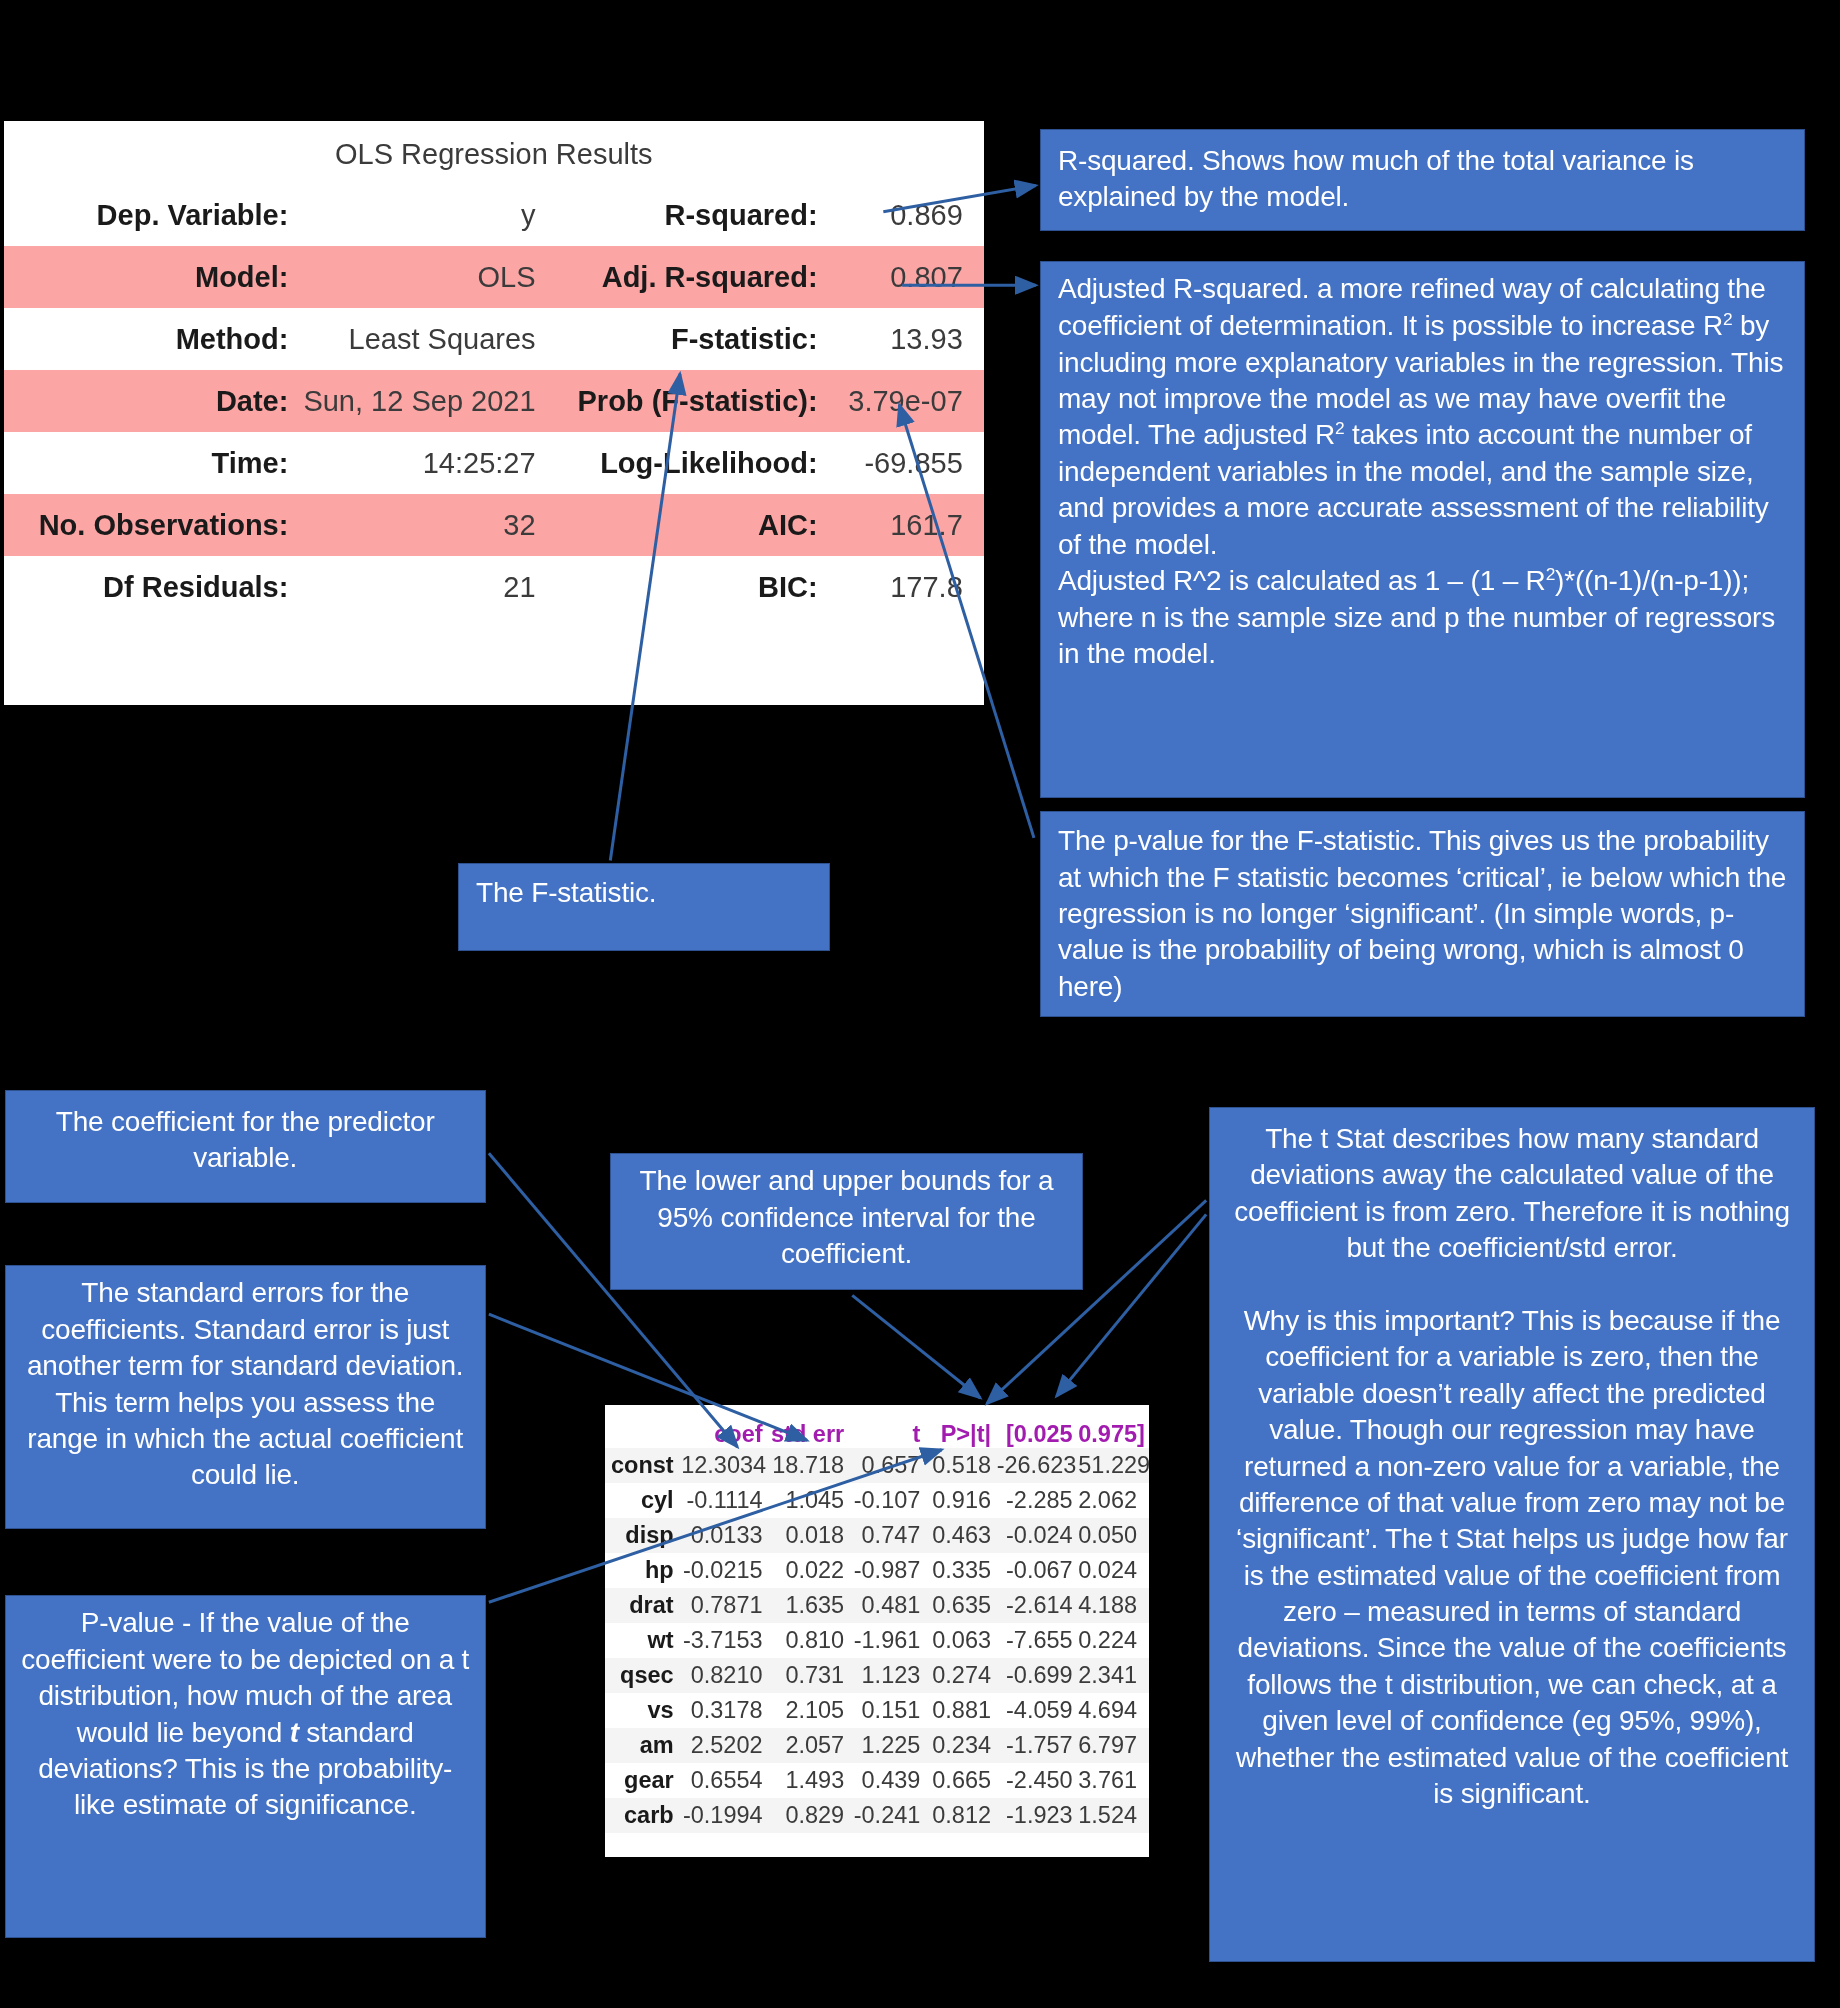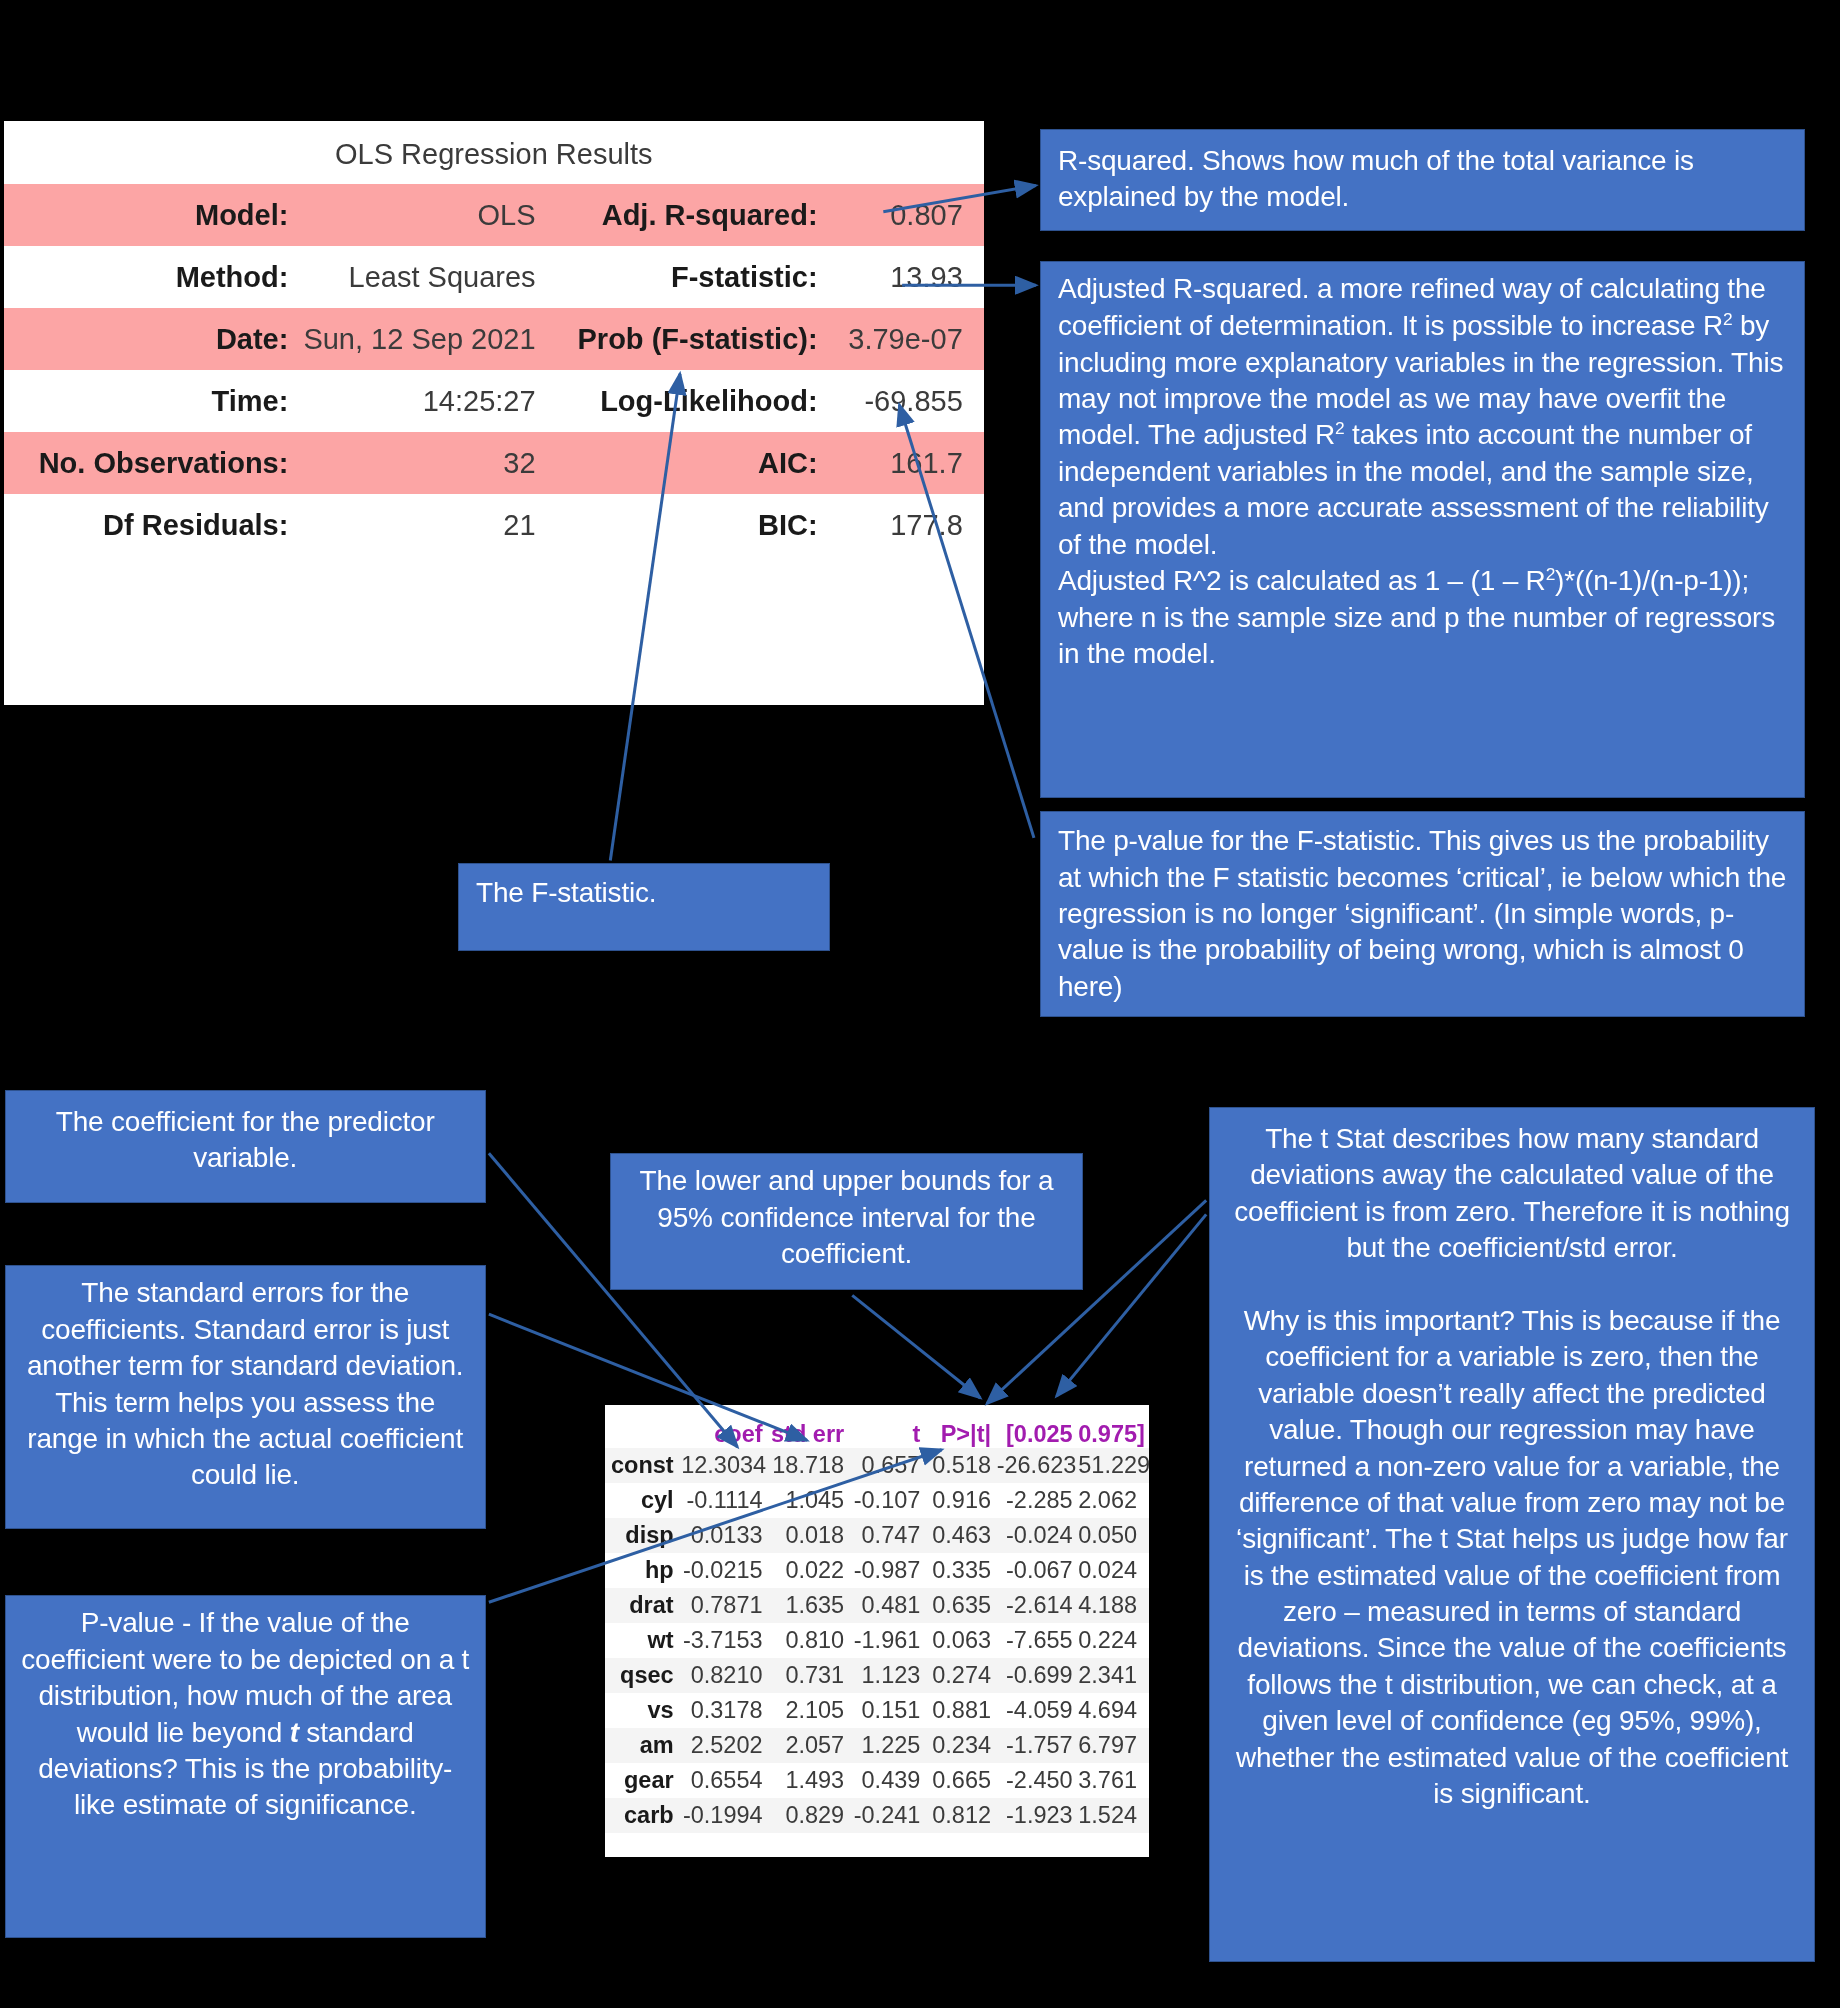--- a/index.html
+++ b/index.html
@@ -96,20 +96,26 @@
   .ital { font-style: italic; font-weight: bold; }
 </style>
 </head>
 <body>
 
 <div class="stage">
 
   <div class="summary-card" id="top-summary" style="left:3.8px; top:121px; width:980px; height:584px; padding:0;">
     <div class="summary-title" style="font-size:29px; padding:17px 0 13px 0;">OLS Regression Results</div>
     <div style="font-size:29px;">
+      <div class="srow plain" style="height:62px;">
+        <div class="scell c0 lbl">Dep. Variable:</div>
+        <div class="scell c1 val">y</div>
+        <div class="scell c2 lbl">R-squared:</div>
+        <div class="scell c3 val">0.869</div>
+      </div>
       <div class="srow alt" style="height:62px;">
         <div class="scell c0 lbl">Model:</div>
         <div class="scell c1 val">OLS</div>
         <div class="scell c2 lbl">Adj. R-squared:</div>
         <div class="scell c3 val">0.807</div>
       </div>
       <div class="srow plain" style="height:62px;">
         <div class="scell c0 lbl">Method:</div>
         <div class="scell c1 val">Least Squares</div>
         <div class="scell c2 lbl">F-statistic:</div>
@@ -266,21 +272,21 @@
     </div>
     <div class="crow alt" style="height:35px; font-size:23.5px;">
       <div class="ccell name">am</div>
       <div class="ccell k1">2.5202</div>
       <div class="ccell k2">2.057</div>
       <div class="ccell k3">1.225</div>
       <div class="ccell k4">0.234</div>
       <div class="ccell k5">-1.757</div>
       <div class="ccell k6">6.797</div>
     </div>
-    <div class="crow plain" style="height:35px; font-size:23.5px;">
+    <div class="crow plain" style="height:35px; font-size:23.5px;justify-content:flex-end;">
       <div class="ccell name">gear</div>
       <div class="ccell k1">0.6554</div>
       <div class="ccell k2">1.493</div>
       <div class="ccell k3">0.439</div>
       <div class="ccell k4">0.665</div>
       <div class="ccell k5">-2.450</div>
       <div class="ccell k6">3.761</div>
     </div>
     <div class="crow alt" style="height:35px; font-size:23.5px;">
       <div class="ccell name">carb</div>

